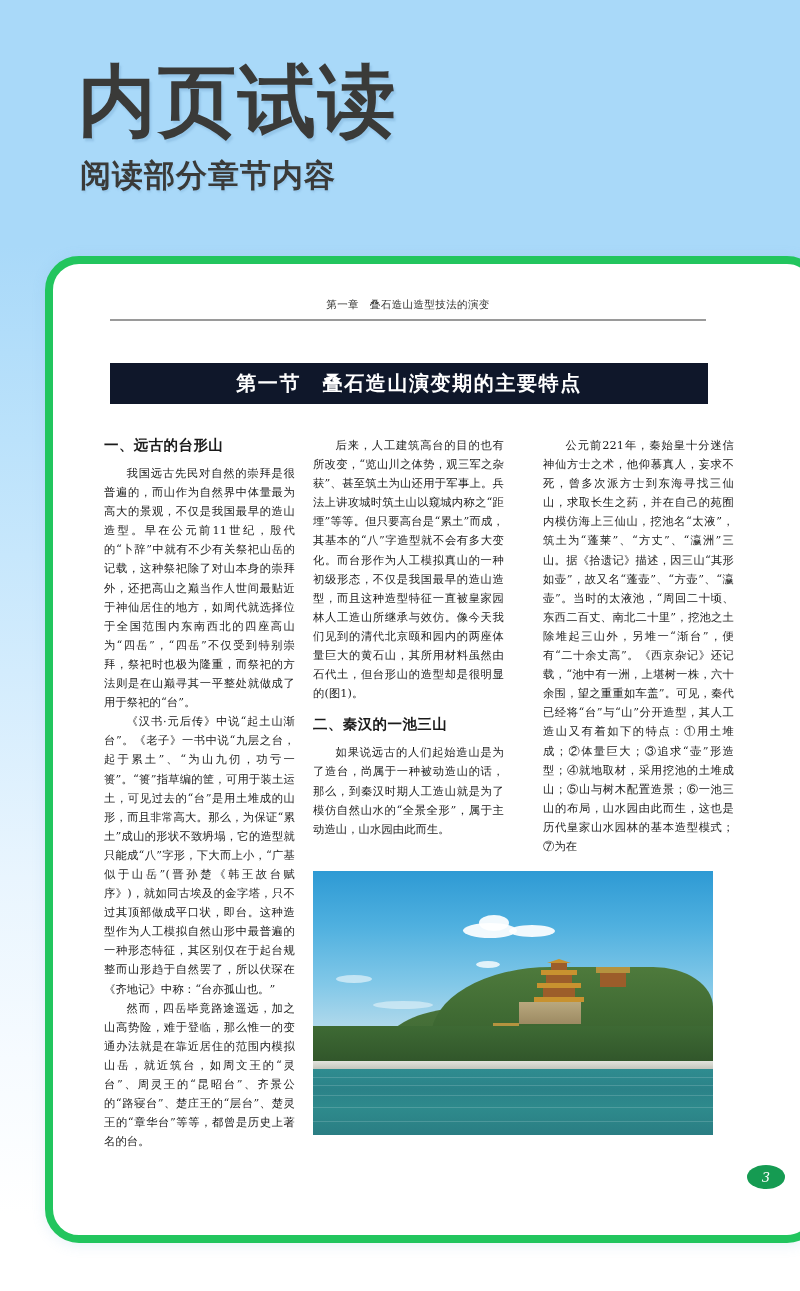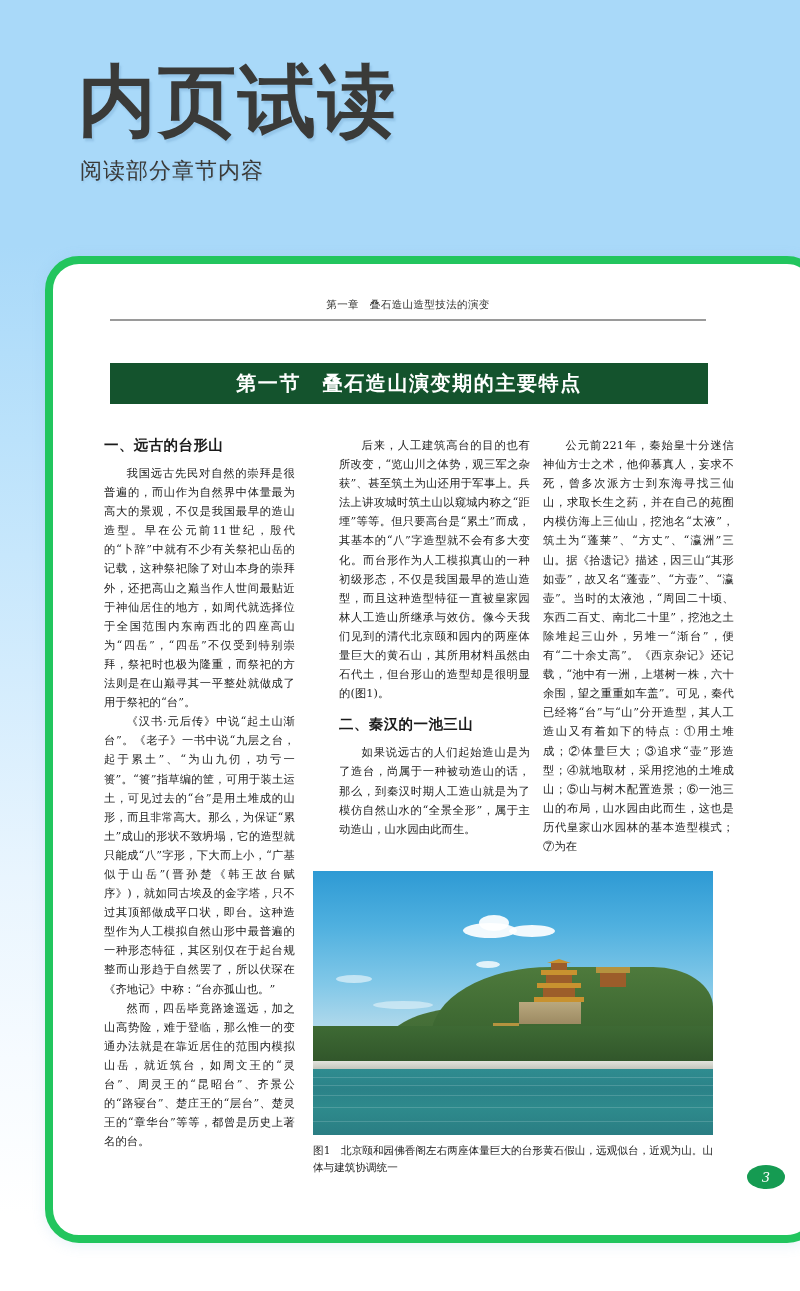--- a/index.html
+++ b/index.html
@@ -35,22 +35,22 @@
     font-weight: bold;
     color: #3a3a38;
     letter-spacing: 2px;
     line-height: 1.0;
     text-shadow: 2px 3px 2px rgba(120,170,210,0.40);
     white-space: nowrap;
   }
   .header-subtitle {
     position: absolute;
     left: 64px; top: 160px;
-    font-size: 22px;
-    font-weight: normal;
+    font-size: 31px;
+    font-weight: bold;
     color: #3a3a38;
     letter-spacing: 1px;
     line-height: 1.0;
     text-shadow: 1px 2px 2px rgba(120,170,210,0.35);
     white-space: nowrap;
   }
 
   
   .page-card {
     position: absolute;
@@ -77,21 +77,21 @@
     position: absolute;
     left: 57px; top: 55px;
     width: 596px; height: 2px;
     background: #9a9a9a;
   }
 
   .section-banner {
     position: absolute;
     left: 57px; top: 99px;
     width: 598px; height: 41px;
-    background: #14532d;
+    background: #0f172a;
     color: #ffffff;
     font-size: 20px;
     font-weight: bold;
     letter-spacing: 1.6px;
     display: flex;
     align-items: center;
     justify-content: center;
     font-family: "DejaVu Sans", "Liberation Sans", sans-serif;
   }
 
@@ -100,21 +100,21 @@
     position: absolute;
     left: 51px; top: 172px;
     width: 610px; height: 700px;
   }
   .col {
     position: absolute;
     top: 0;
     width: 191px;
   }
   .col-1 { left: 0; }
-  .col-2 { left: 209px; margin-left: 26px; }
+  .col-2 { left: 209px; }
   .col-3 { left: 439px; }
 
   .sub-heading {
     font-size: 14.5px;
     font-weight: bold;
     color: #1a1a1a;
     letter-spacing: 0.4px;
     margin: 0 0 9px 0;
     font-family: "DejaVu Sans", "Liberation Sans", sans-serif;
   }
@@ -298,18 +298,17 @@
       <div class="fig-treebelt"></div>
       <div class="fig-wall"></div>
       <div class="fig-lake"></div>
 
       <div class="wave" style="left:0; top:206px; width:400px;"></div>
       <div class="wave" style="left:0; top:214px; width:400px;"></div>
       <div class="wave" style="left:0; top:224px; width:400px;"></div>
       <div class="wave" style="left:0; top:236px; width:400px;"></div>
       <div class="wave" style="left:0; top:250px; width:400px;"></div>
     </div>
-    <div class="figure-caption">图1　北京颐和园佛香阁左右两座体量巨大的台形黄石假山，远观似台，近观为山。山体与建筑协调统一</div>
   </div>
 
   <div class="page-number">3</div>
 
 </div>
 
 </body></html>

